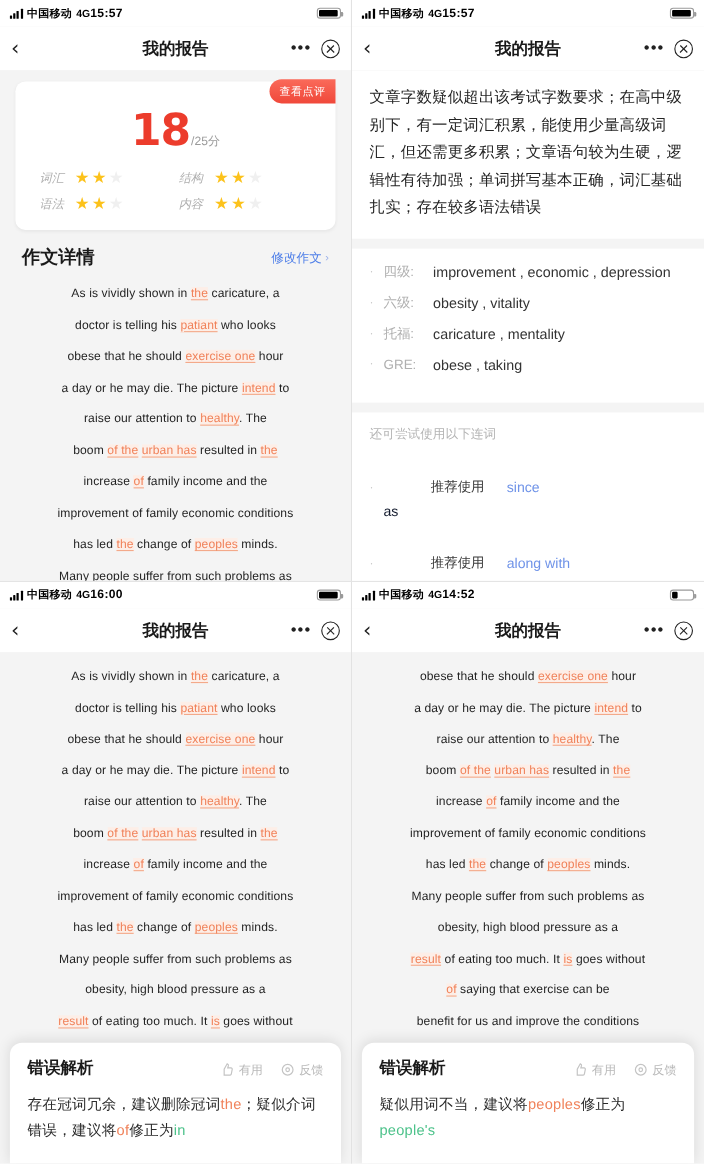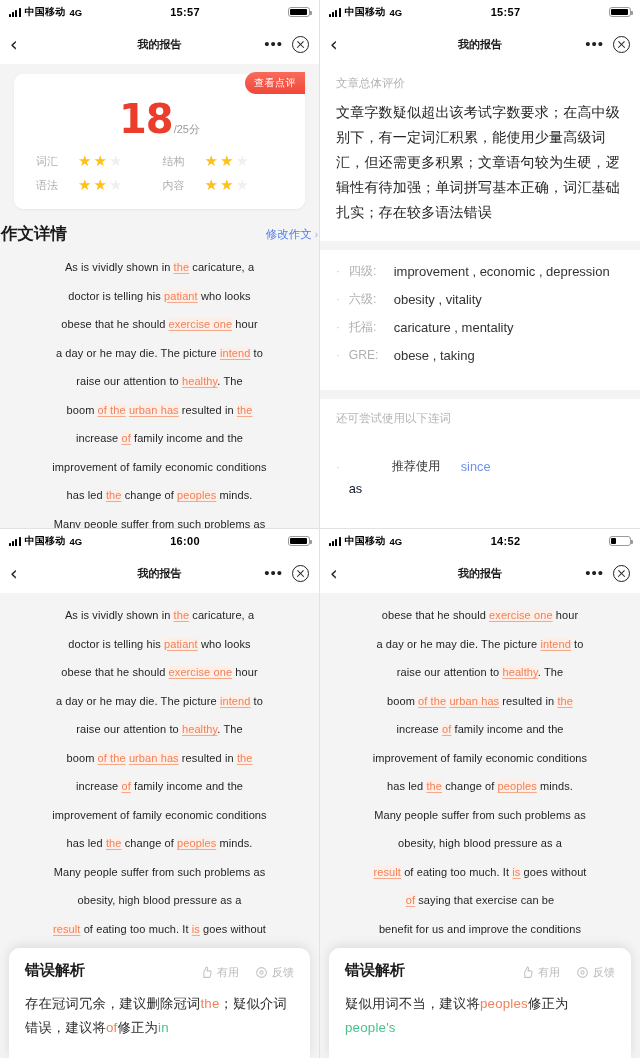--- a/index.html
+++ b/index.html
@@ -15,34 +15,34 @@
   
   .statusbar { height:24px; background:#fff; display:flex; align-items:center;
     padding:0 9px; font-size:10.5px; color:#000; font-weight:bold; }
   .sb-left { display:flex; align-items:center; gap:4px;text-align:center; }
   .bars { display:flex; align-items:flex-end; gap:1.2px; height:9px; }
   .bars i { width:2px; background:#000; border-radius:.5px; display:block; }
   .bars i:nth-child(1){height:3px} .bars i:nth-child(2){height:5px}
   .bars i:nth-child(3){height:7px} .bars i:nth-child(4){height:9px}
   .carrier { font-size:10px; letter-spacing:.2px; }
   .net { font-size:9.5px; }
-  .sb-mid { flex:1; text-align:center; font-size:11px; letter-spacing:.3px; }
+  .sb-mid { flex:1; text-align:left; font-size:11px; letter-spacing:.3px; }
   .batt { width:22px; height:10.5px; border:1.2px solid #9a9a9a; border-radius:3px;
     position:relative; display:flex; align-items:center; padding:1px; }
   .batt::after { content:""; position:absolute; right:-3px; top:3px; width:1.8px;
     height:4px; background:#9a9a9a; border-radius:0 1px 1px 0; }
   .batt .fill { height:100%; background:#000; border-radius:1px; }
 
   
   .navbar { height:40px; background:#fff; display:flex; align-items:center;
     padding:0 10px; position:relative; }
   .nav-back { font-size:19px; color:#222; width:26px; line-height:1;
     font-family:"DejaVu Sans",sans-serif; }
   .nav-title { position:absolute; left:0; right:0; text-align:center;
-    font-size:11px; font-weight:bold; color:#1a1a1a; pointer-events:none; }
+    font-size:15px; font-weight:bold; color:#1a1a1a; pointer-events:none; }
   .nav-right { margin-left:auto; display:flex; align-items:center; gap:9px; z-index:2;}
   .dots { font-size:15px; color:#222; letter-spacing:1px; line-height:8px; }
   .xcircle { width:17px; height:17px; border:1.4px solid #222; border-radius:50%;
     position:relative; }
   .xcircle::before,.xcircle::after { content:""; position:absolute; left:3px; top:7px;
     width:9px; height:1.4px; background:#222; }
   .xcircle::before { transform:rotate(45deg);} .xcircle::after{transform:rotate(-45deg);}
 
   .body { height:465px; overflow:hidden; position:relative; background:#f4f4f4; }
 
@@ -52,28 +52,28 @@
     position:relative; box-shadow:0 1px 3px rgba(0,0,0,.05); }
   .score-badge { position:absolute; top:-2px; right:0px; background:linear-gradient(180deg,#fa6a5a,#f0483a);
     color:#fff; font-size:10px; padding:4px 9px; border-radius:11px 0 0 11px;
     letter-spacing:.5px; }
   .score-num { text-align:center; padding:8px 0 4px; }
   .score-num .n { font-size:40px; font-weight:bold; color:#ec3c2c;
     letter-spacing:-1px; font-family:"DejaVu Sans",sans-serif; }
   .score-num .d { font-size:11px; color:#9a9a9a; margin-left:1px; }
   .stars-grid { display:grid; grid-template-columns:1fr 1fr; row-gap:9px;
     column-gap:4px; padding:8px 4px 0 6px; }
-  .star-row { display:flex; align-items:center; gap:16px; }
+  .star-row { display:flex; align-items:center; gap:6px;font-style:italic; }
   .star-lbl { font-size:11px; color:#aeaeae; width:26px; }
   .stars { display:flex; gap:2px; font-size:15px; line-height:1;
     font-family:"DejaVu Sans",sans-serif; }
   .st-on { color:#fcc21b; } .st-off { color:#f0f0f0; }
 
   
-  .essay-head { display:flex; align-items:center; padding:14px 1px 6px; }
+  .essay-head { display:flex; align-items:center; padding:14px 20px 6px; }
   .essay-title { font-size:16.5px; font-weight:bold; color:#1a1a1a; }
   .essay-edit { margin-left:auto; font-size:11.5px; color:#4f7fe8; display:flex;
     align-items:center; gap:3px; }
   .essay-edit .chev { font-size:10px; color:#9ab0e8; }
   .essay-text { padding:2px 16px 0; font-size:11px; line-height:28.5px;
     color:#1f1f1f; letter-spacing:.1px;text-align:center; }
   .err-hl { color:#f0825a; background:#fdeee7; text-decoration:underline;
     text-decoration-color:#f3a98a; text-underline-offset:2px; }
   .plain-body { padding-top:8px; }
 
@@ -220,21 +220,20 @@
     <div class="navbar">
       <div class="nav-back">‹</div>
       <div class="nav-title">我的报告</div>
       <div class="nav-right">
         <div class="dots">•••</div>
         <div class="xcircle"></div>
       </div>
     </div>
     <div class="r-body">
       <div class="card">
-        <div class="card-sub">文章总体评价</div>
         <div class="card-para">文章字数疑似超出该考试字数要求；在高中级别下，有一定词汇积累，能使用少量高级词汇，但还需更多积累；文章语句较为生硬，逻辑性有待加强；单词拼写基本正确，词汇基础扎实；存在较多语法错误</div>
       </div>
       <div class="card">
         <div id="voc-rows">
             <div class="voc-row">
               <span class="voc-dot">·</span>
               <span class="voc-lbl">四级:</span>
               <span class="voc-words">improvement , economic , depression</span>
             </div>
             <div class="voc-row">

